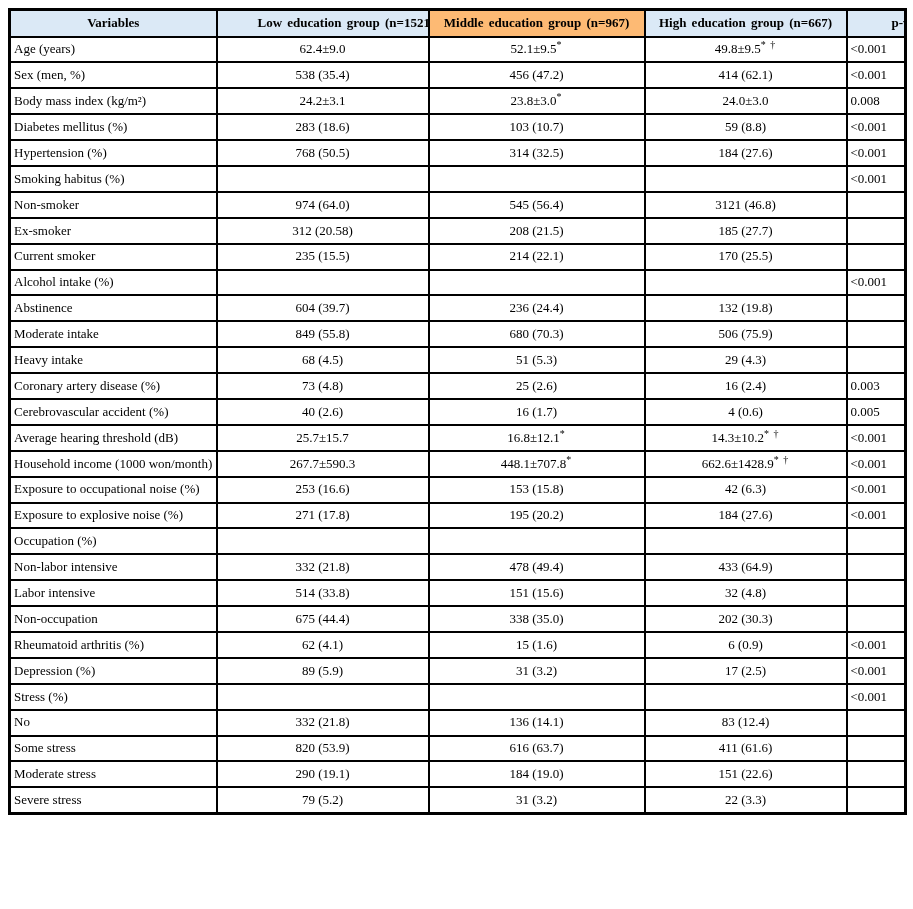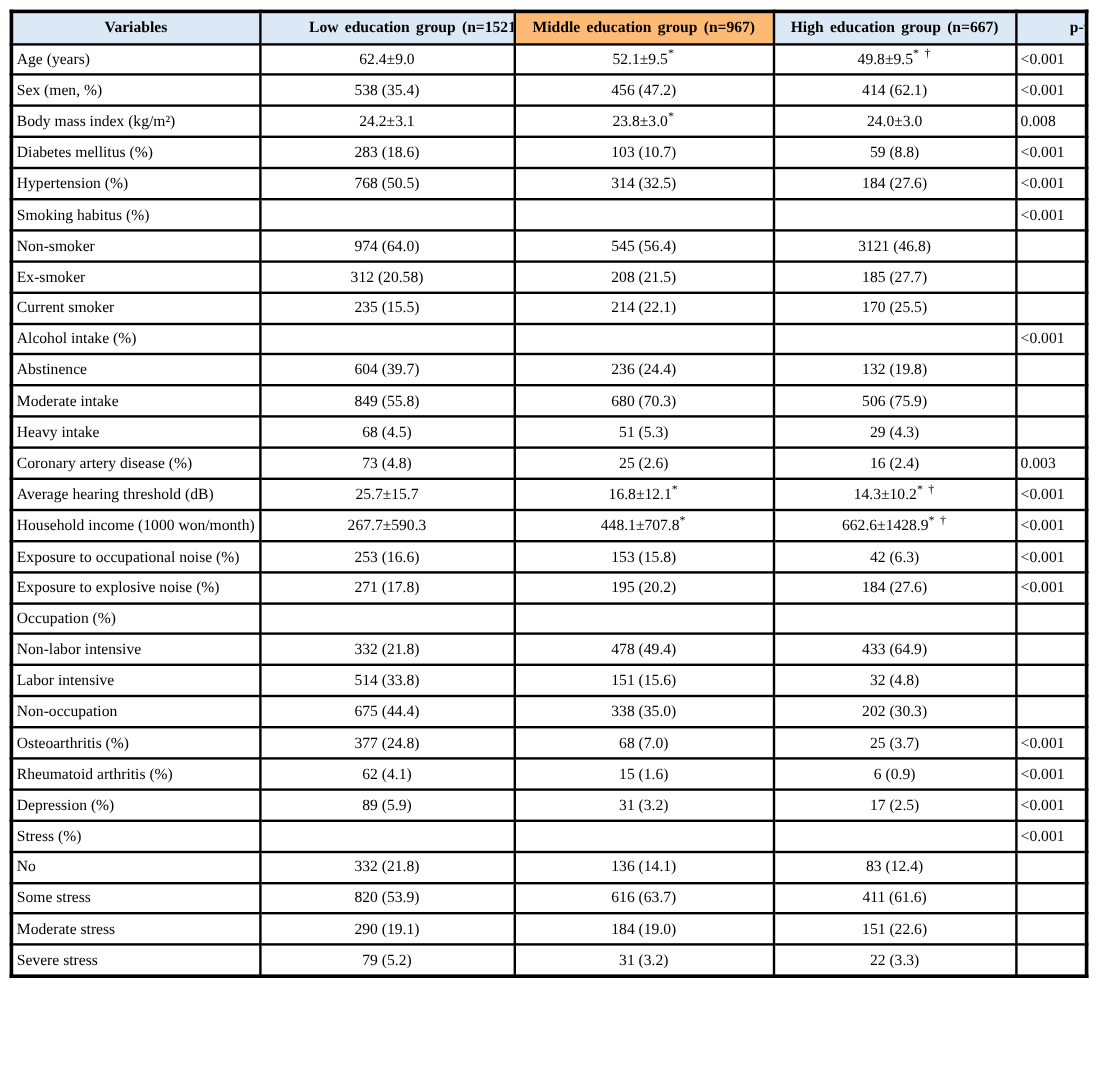--- a/index.html
+++ b/index.html
@@ -166,20 +166,27 @@
         <td class="p-cell"></td>
       </tr>
       <tr>
         <td class="var-cell">Coronary artery disease (%)</td>
         <td class="val-cell">73 (4.8)</td>
         <td class="val-cell">25 (2.6)</td>
         <td class="val-cell">16 (2.4)</td>
         <td class="p-cell">0.003</td>
       </tr>
       <tr>
+        <td class="var-cell">Cerebrovascular accident (%)</td>
+        <td class="val-cell">40 (2.6)</td>
+        <td class="val-cell">16 (1.7)</td>
+        <td class="val-cell">4 (0.6)</td>
+        <td class="p-cell">0.005</td>
+      </tr>
+      <tr>
         <td class="var-cell">Average hearing threshold (dB)</td>
         <td class="val-cell">25.7±15.7</td>
         <td class="val-cell">16.8±12.1<sup>*</sup></td>
         <td class="val-cell">14.3±10.2<sup>* †</sup></td>
         <td class="p-cell">&lt;0.001</td>
       </tr>
       <tr>
         <td class="var-cell">Household income (1000 won/month)</td>
         <td class="val-cell">267.7±590.3</td>
         <td class="val-cell">448.1±707.8<sup>*</sup></td>
@@ -222,27 +229,20 @@
         <td class="p-cell"></td>
       </tr>
       <tr>
         <td class="var-cell">Non-occupation</td>
         <td class="val-cell">675 (44.4)</td>
         <td class="val-cell">338 (35.0)</td>
         <td class="val-cell">202 (30.3)</td>
         <td class="p-cell"></td>
       </tr>
       <tr>
-        <td class="var-cell">Osteoarthritis (%)</td>
-        <td class="val-cell">377 (24.8)</td>
-        <td class="val-cell">68 (7.0)</td>
-        <td class="val-cell">25 (3.7)</td>
-        <td class="p-cell">&lt;0.001</td>
-      </tr>
-      <tr>
         <td class="var-cell">Rheumatoid arthritis (%)</td>
         <td class="val-cell">62 (4.1)</td>
         <td class="val-cell">15 (1.6)</td>
         <td class="val-cell">6 (0.9)</td>
         <td class="p-cell">&lt;0.001</td>
       </tr>
       <tr>
         <td class="var-cell">Depression (%)</td>
         <td class="val-cell">89 (5.9)</td>
         <td class="val-cell">31 (3.2)</td>

